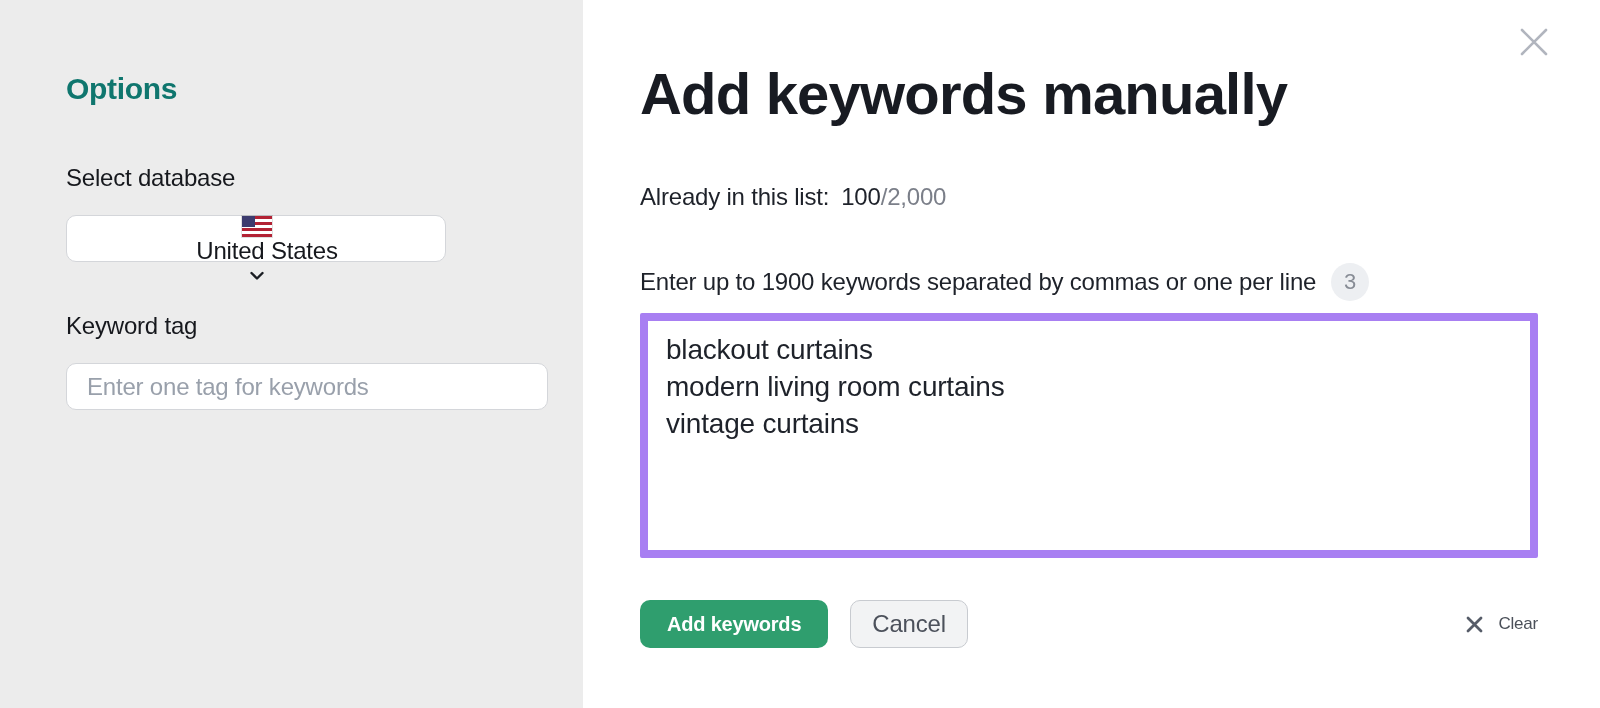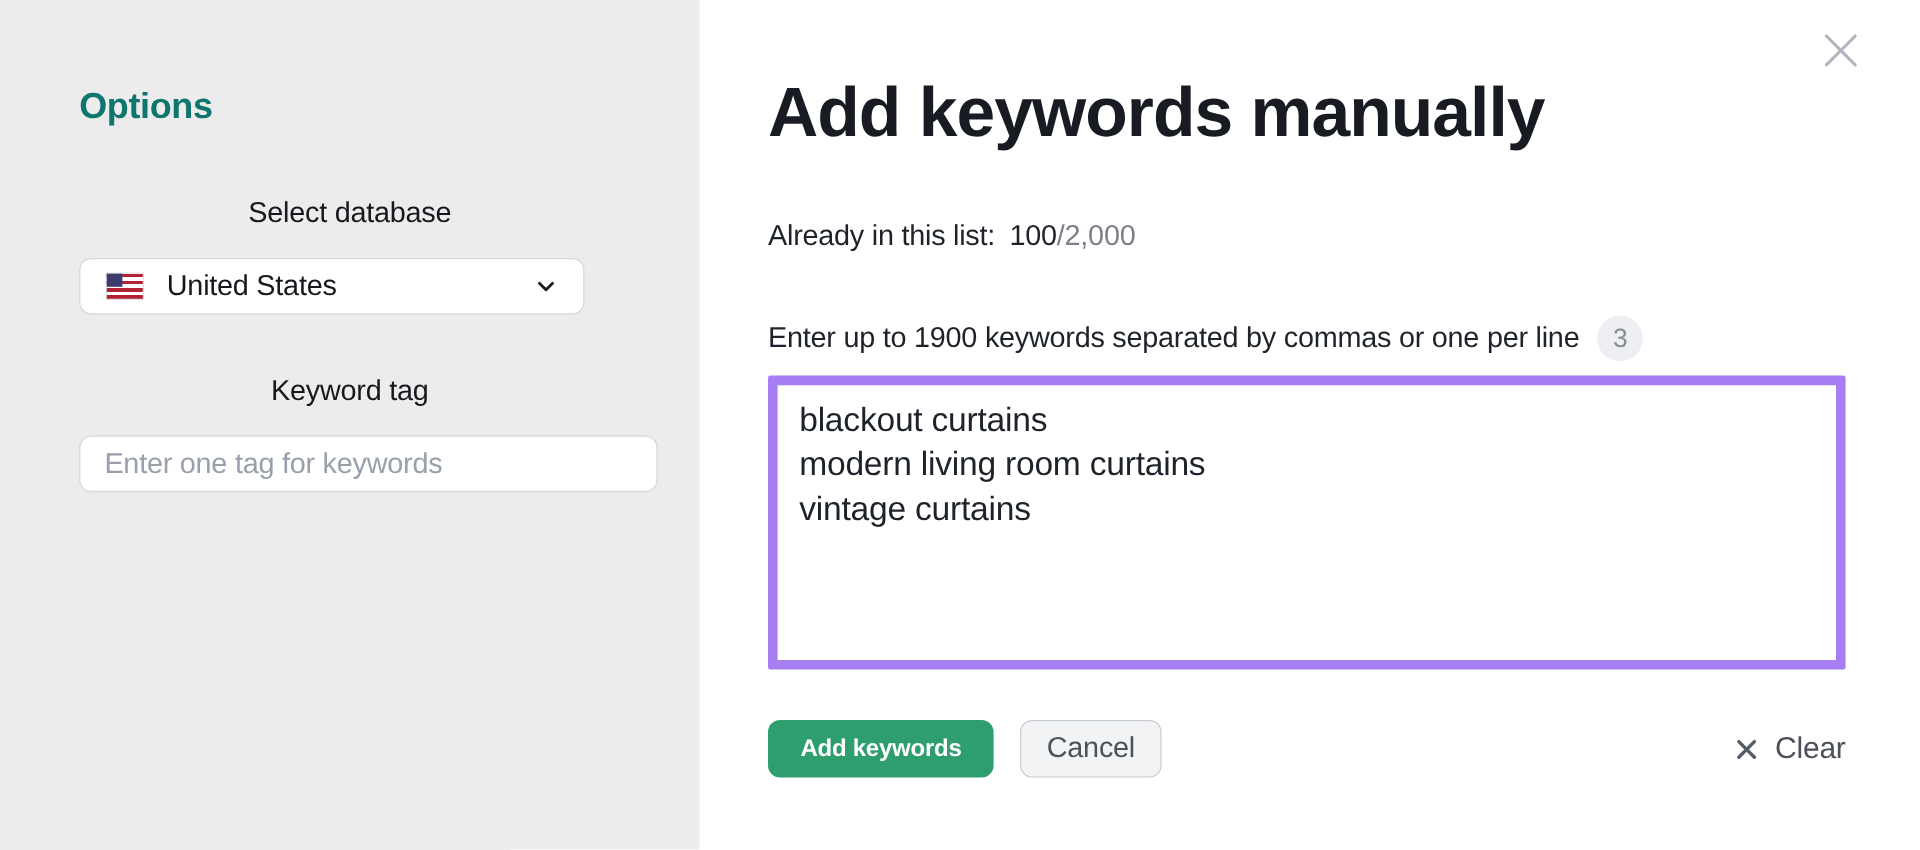--- a/index.html
+++ b/index.html
@@ -31,33 +31,33 @@
     letter-spacing: -0.3px;
     color: #0f766e;
     margin-bottom: 58px;
   }
   .field-label {
     font-size: 24px;
     font-weight: 400;
     color: #16181d;
     margin-bottom: 23px;
     letter-spacing: -0.2px;
-    text-align: center;
   }
   .select-box {
-    width: 421px;
+    width: 380px;
     height: 47px;
     background: #ffffff;
     border: 1px solid #d4d6da;
     border-radius: 10px;
     display: flex;
     align-items: center;
     padding: 0 20px 0 22px;
     cursor: pointer;
     margin-bottom: 50px;
+    flex-direction: column;
   }
   .flag {
     width: 30px; height: 21px;
     position: relative;
     flex-shrink: 0;
     background: repeating-linear-gradient(to bottom, #b22234 0 3px, #ffffff 3px 6px);
     outline: 1px solid rgba(0,0,0,0.12);
   }
   .flag::before {
     content: "";
@@ -194,21 +194,21 @@
   }
   .clear-btn {
     margin-left: auto;
     display: flex;
     align-items: center;
     gap: 13px;
     background: none;
     border: none;
     cursor: pointer;
     font-family: "Liberation Sans", sans-serif;
-    font-size: 25px;
+    font-size: 17px;
     font-weight: 500;
     letter-spacing: -0.2px;
     color: #4b5059;
   }
 </style>
 </head>
 <body>
 
 <div class="page">
 

